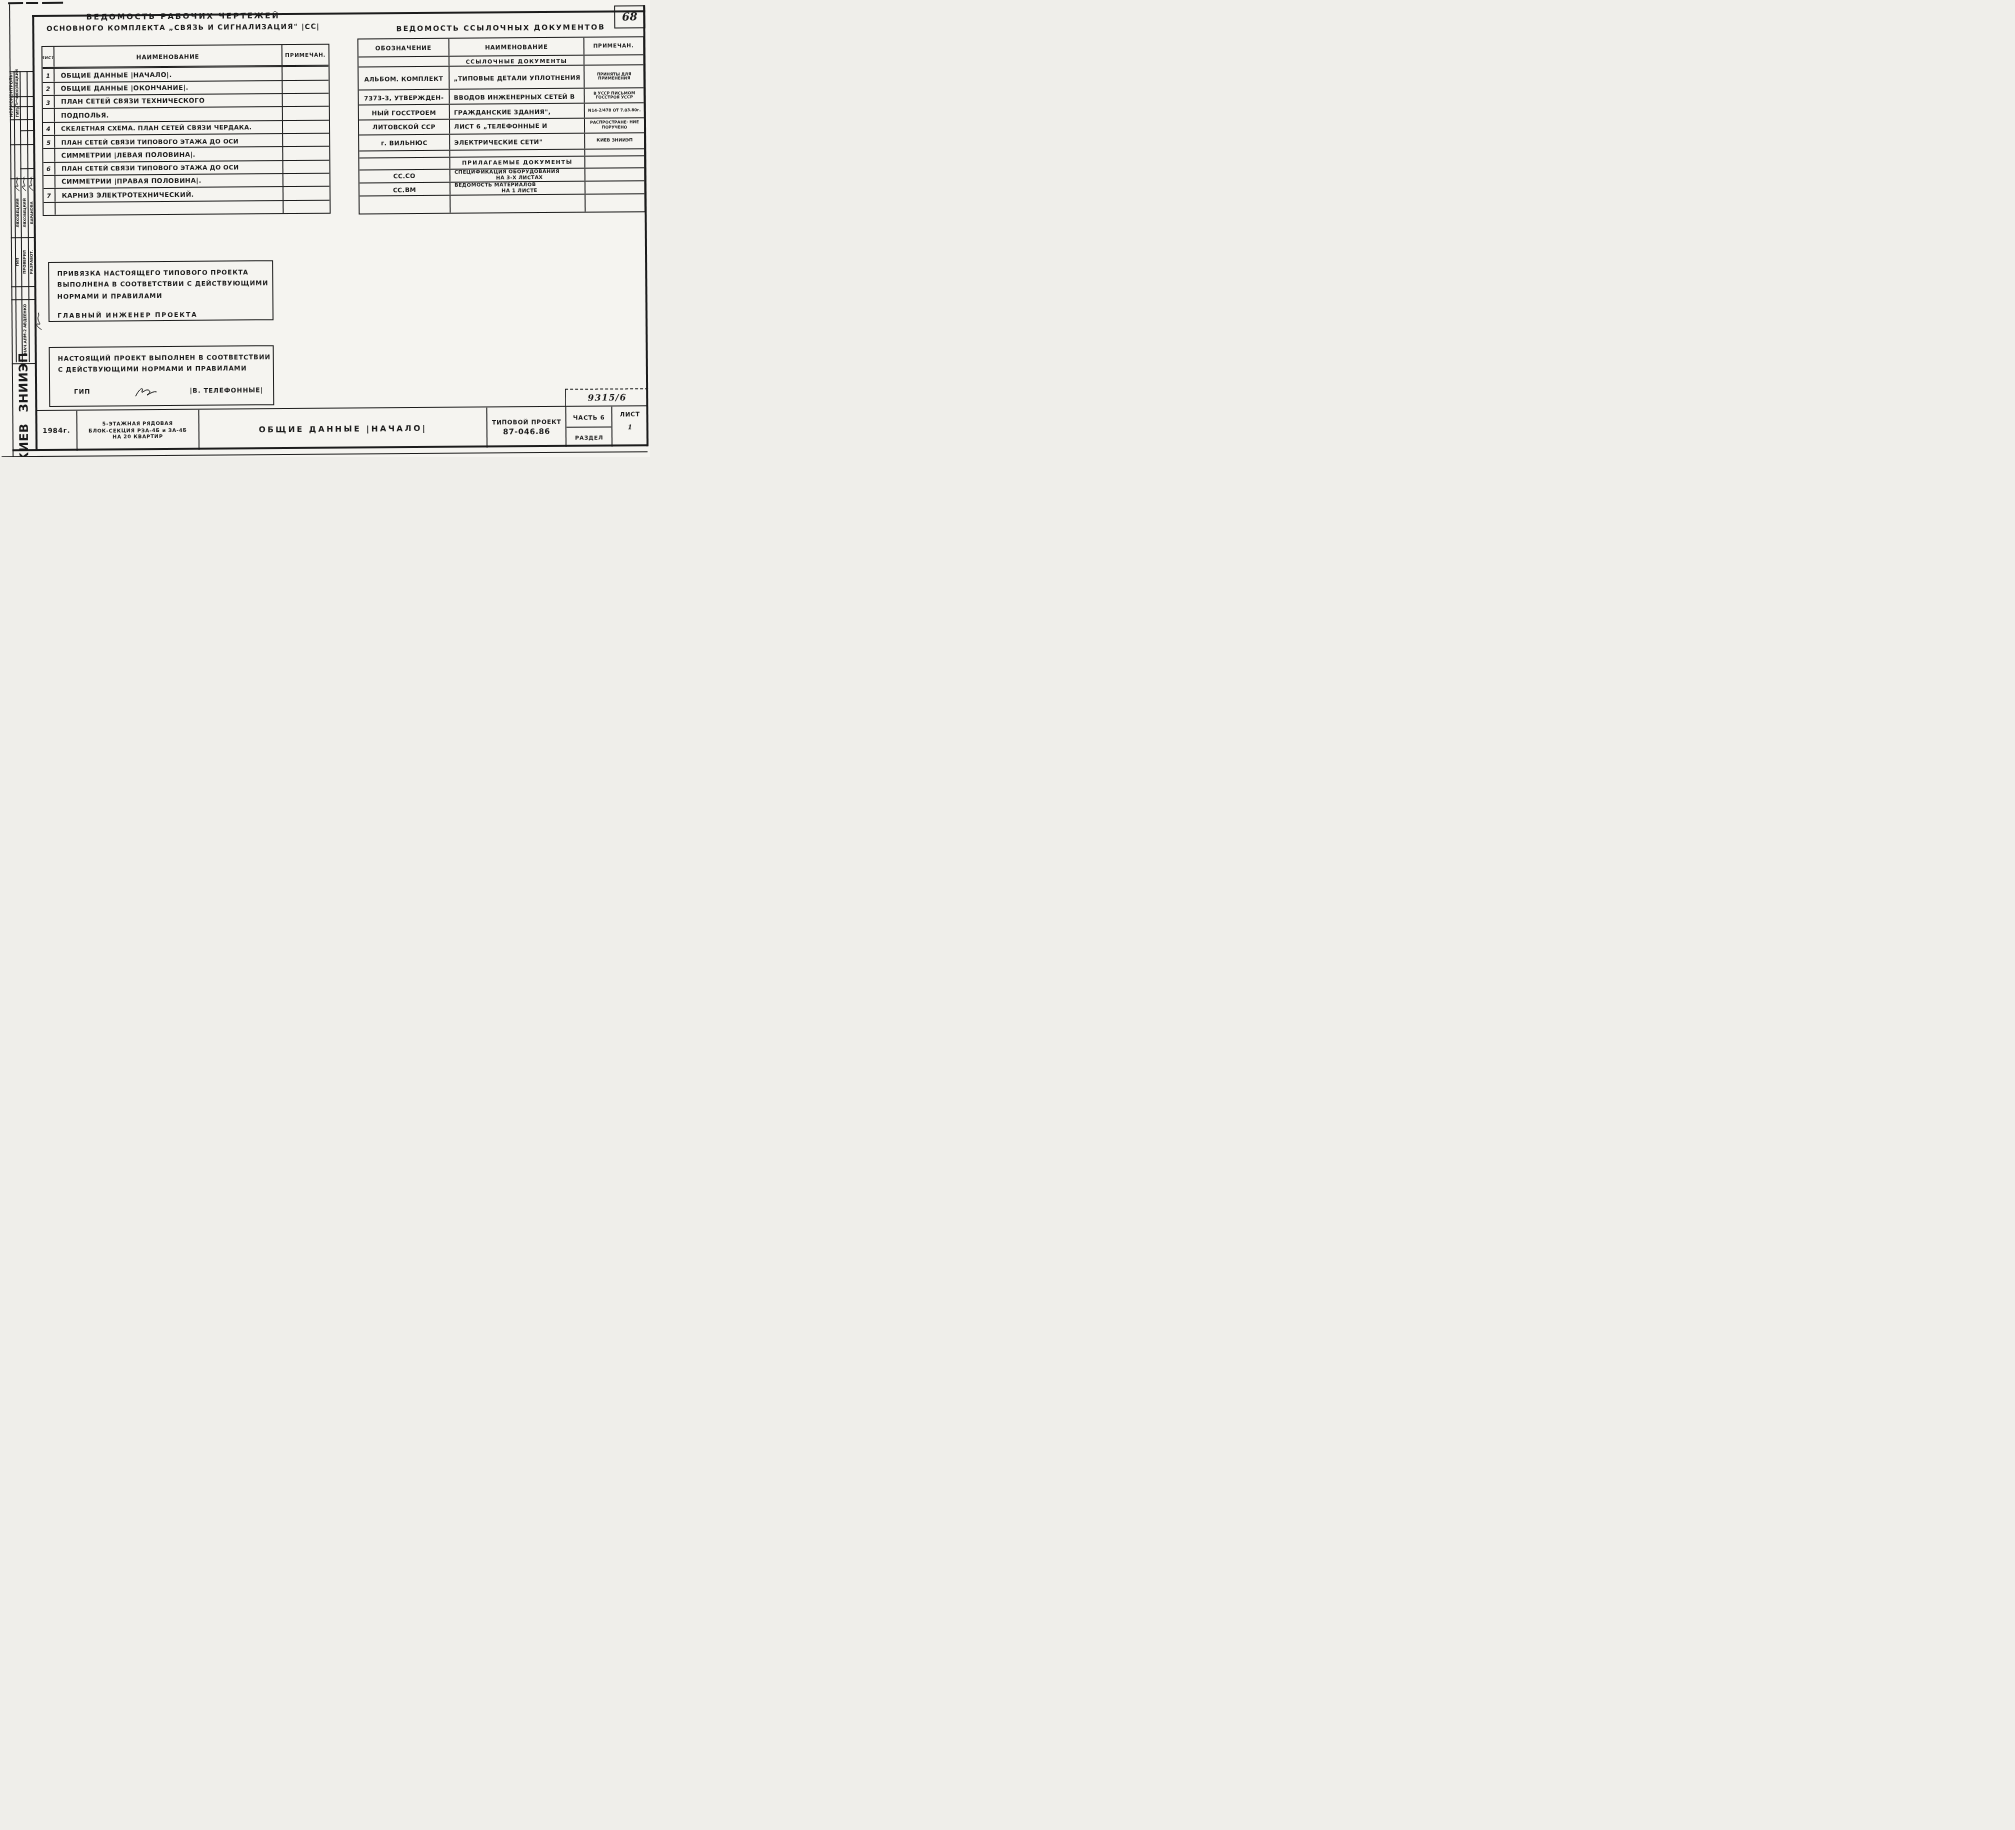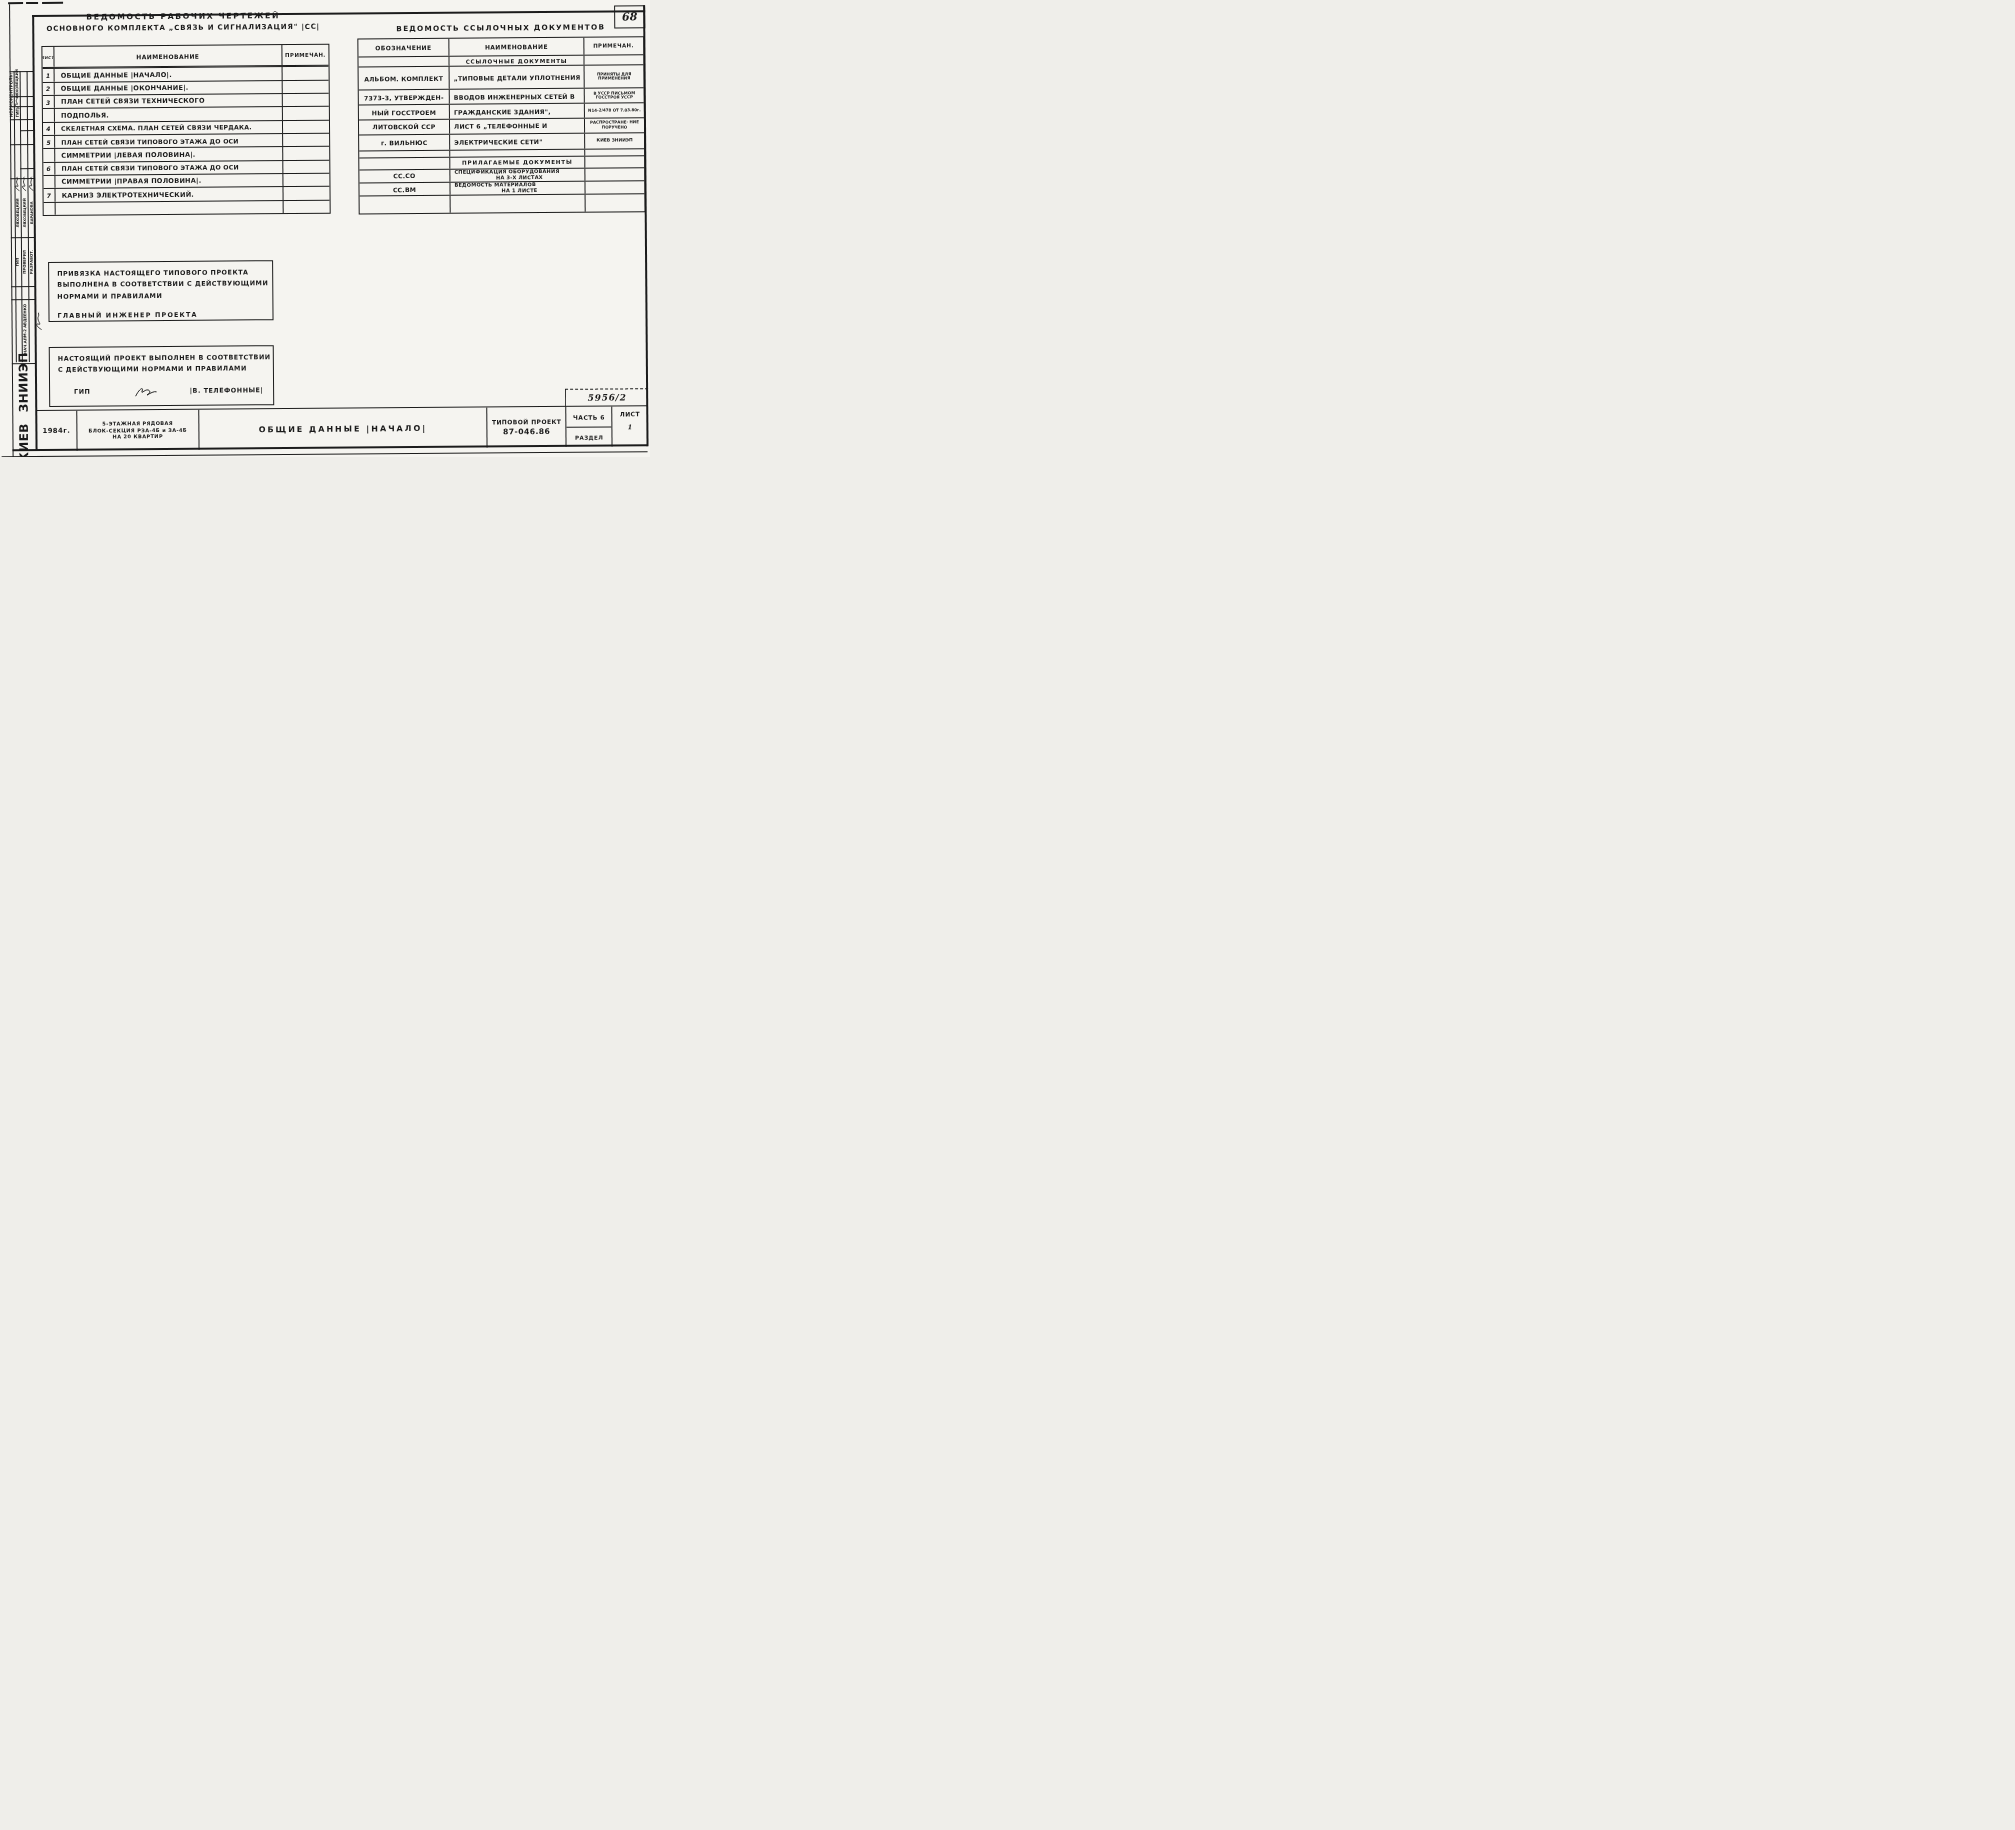--- a/index.html
+++ b/index.html
@@ -211,21 +211,21 @@
     <div style="display:flex;align-items:center;margin-top:9.7px;">
       <span class="nline" style="margin-left:16px;">ГИП</span>
       <svg class="sigsvg" style="margin-left:44px;" width="23.4" height="12" viewBox="0 0 58 30">
         <path d="M4 24 C14 4 24 2 20 12 C16 22 28 6 36 10 C42 13 38 20 32 22 C40 18 50 12 55 14" fill="none" stroke="#1c1c1c" stroke-width="2.4" stroke-linecap="round"></path>
       </svg>
       <span class="nline" style="margin-left:32px;">|В. ТЕЛЕФОННЫЕ|</span>
     </div>
   </div>
 
   <div class="abs" style="left:564px;top:391px;width:83px;height:17.7px;border-top:1.2px dashed #1c1c1c;border-left:1.2px solid #1c1c1c;box-sizing:border-box;display:flex;align-items:center;justify-content:center;">
-    <span style="font:bold italic 8.9px 'DejaVu Serif',serif;letter-spacing:0.8px;">5956/2</span>
+    <span style="font:bold italic 8.9px 'DejaVu Serif',serif;letter-spacing:0.8px;">9315/6</span>
   </div>
 
   <div class="abs" style="left:35px;top:408px;width:611px;height:41px;border-top:1.6px solid #1c1c1c;box-sizing:border-box;display:flex;">
     <div class="tb-cell" style="width:41px;">
       <span class="bt" style="font-size:6.9px;">1984г.</span>
     </div>
     <div class="tb-cell" style="width:122px;">
       <span class="bt" style="font-size:5px;line-height:1.3;">5-ЭТАЖНАЯ РЯДОВАЯ</span>
       <span class="bt" style="font-size:5px;line-height:1.3;">БЛОК-СЕКЦИЯ РЗА-4Б и ЗА-4Б</span>
       <span class="bt" style="font-size:5px;line-height:1.3;">НА 20 КВАРТИР</span>

